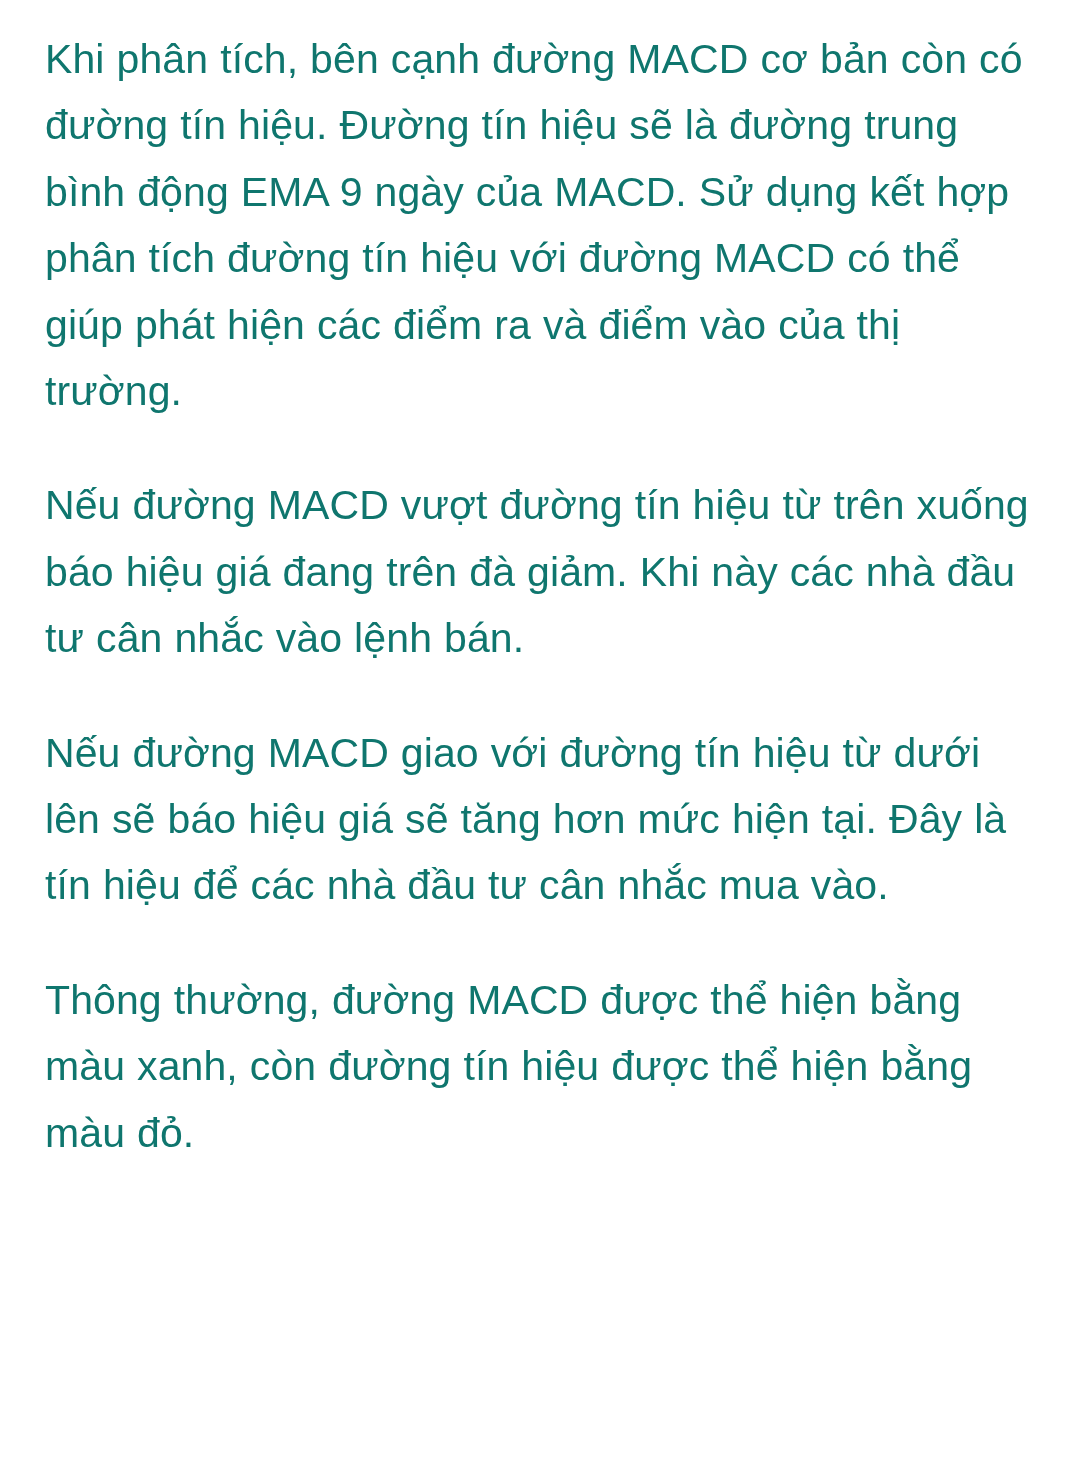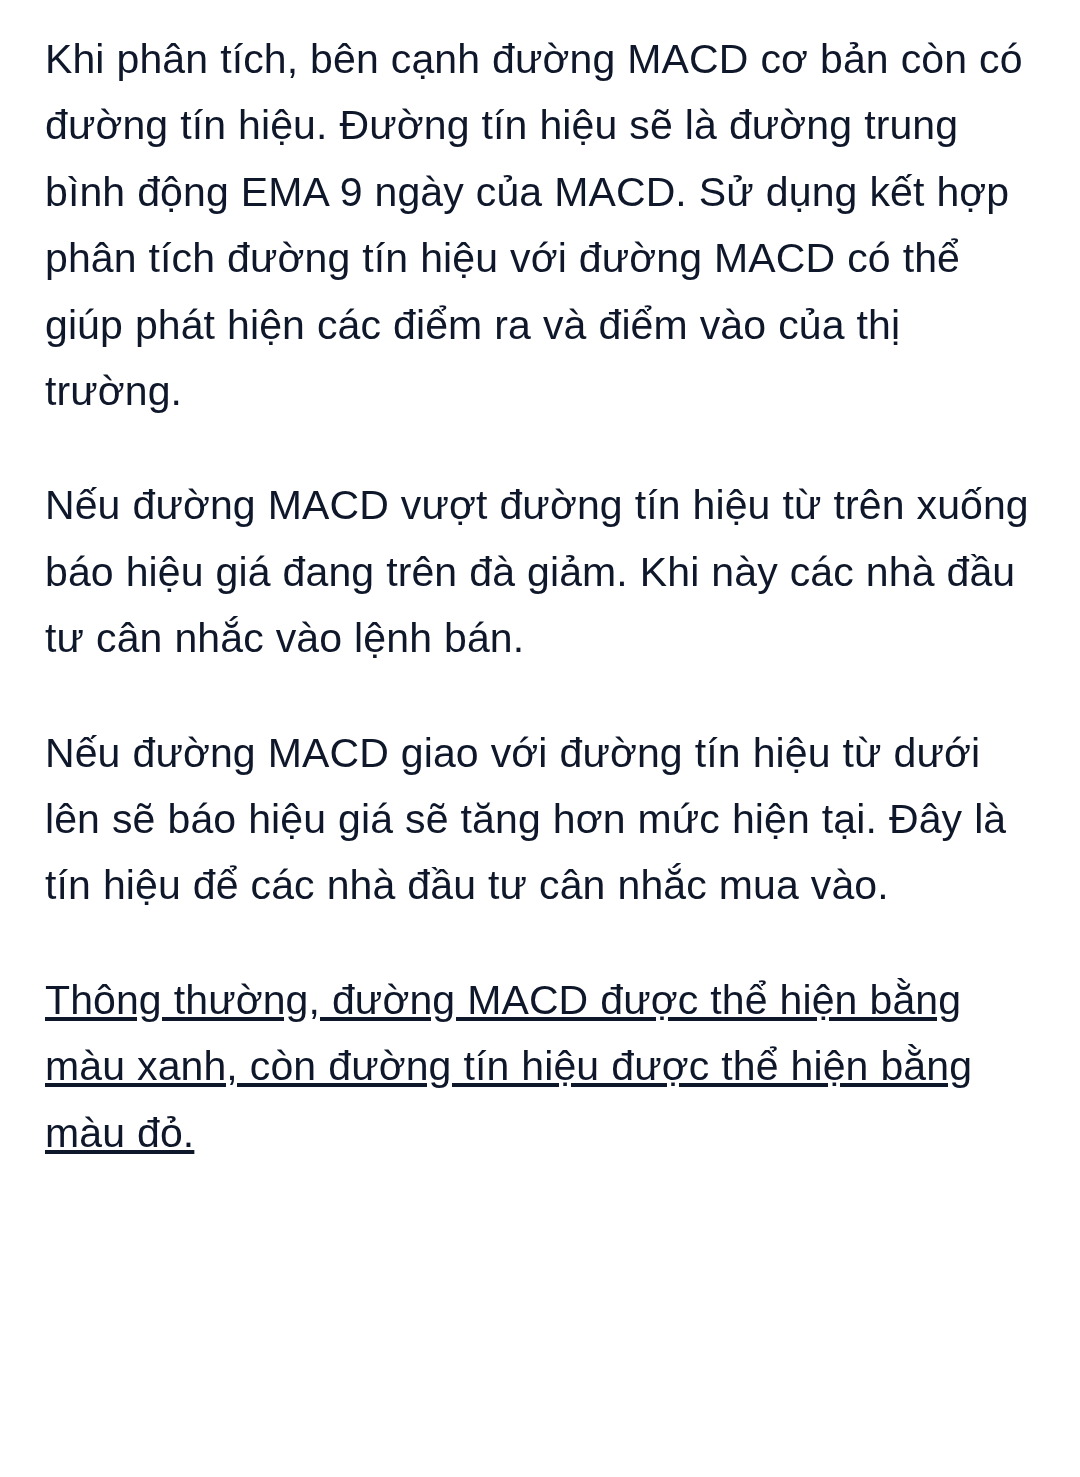--- a/index.html
+++ b/index.html
@@ -16,27 +16,26 @@
   }
   .article {
     box-sizing: border-box;
     width: 1080px;
     padding: 26px 45px 20px 45px;
   }
   .para {
     font-size: 41px;
     line-height: 1.62;
     letter-spacing: 0.1px;
-    color: #0f172a;
+    color: #0f766e;
     margin: 0 0 48px 0;
     word-spacing: 0.5px;
   }
   .para:last-child {
     margin-bottom: 0;
-    text-decoration: underline;
   }
 </style>
 </head>
 <body>
 
 <div class="article">
   <p class="para">Khi phân tích, bên cạnh đường MACD cơ bản còn có đường tín hiệu. Đường tín hiệu sẽ là đường trung bình động EMA 9 ngày của MACD. Sử dụng kết hợp phân tích đường tín hiệu với đường MACD có thể giúp phát hiện các điểm ra và điểm vào của thị trường.</p>
   <p class="para">Nếu đường MACD vượt đường tín hiệu từ trên xuống báo hiệu giá đang trên đà giảm. Khi này các nhà đầu tư cân nhắc vào lệnh bán.</p>
   <p class="para">Nếu đường MACD giao với đường tín hiệu từ dưới lên sẽ báo hiệu giá sẽ tăng hơn mức hiện tại. Đây là tín hiệu để các nhà đầu tư cân nhắc mua vào.</p>
   <p class="para">Thông thường, đường MACD được thể hiện bằng màu xanh, còn đường tín hiệu được thể hiện bằng màu đỏ.</p>

